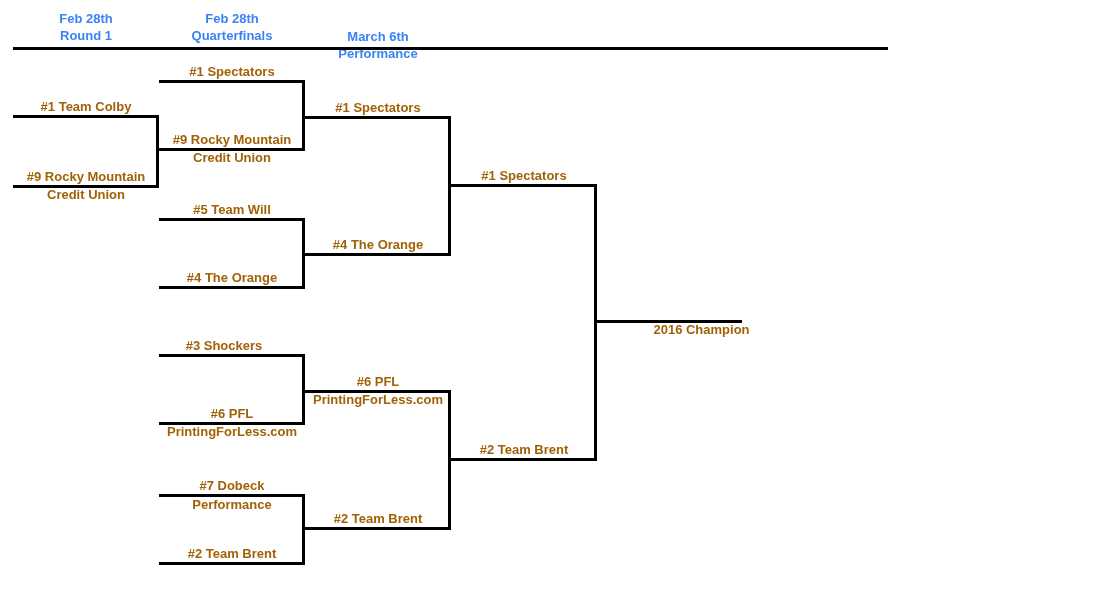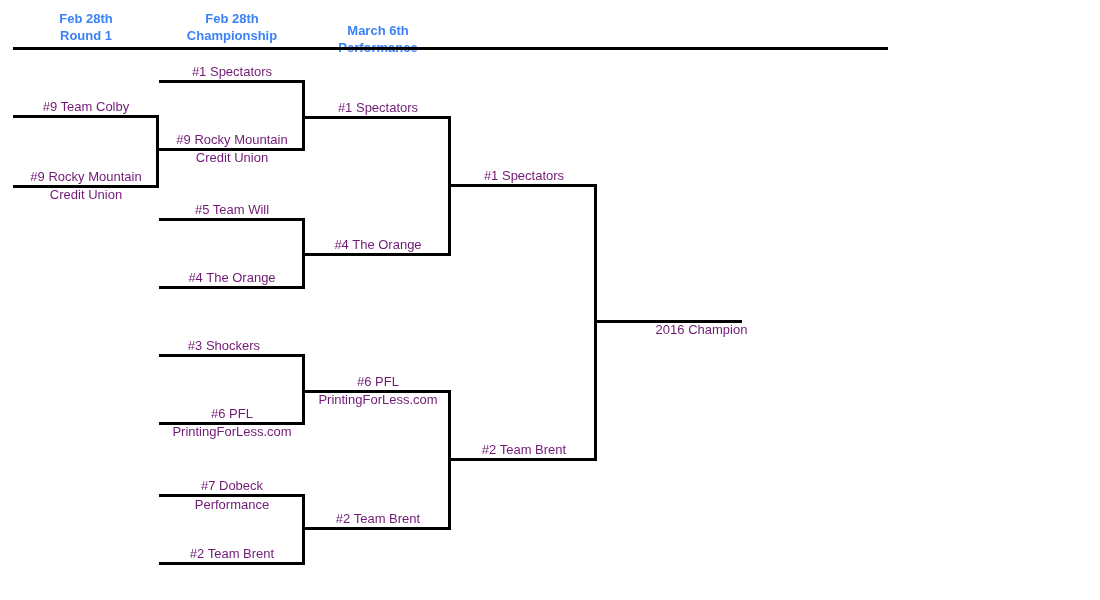--- a/index.html
+++ b/index.html
@@ -27,24 +27,24 @@
     height: 3px;
   }
   .vline {
     position: absolute;
     background: #000000;
     width: 3px;
   }
   .lbl {
     position: absolute;
     font-size: 13px;
-    font-weight: normal;
+    font-weight: bold;
     line-height: 15px;
     white-space: nowrap;
-    color: #701a75;
+    color: #a16207;
   }
   .lbl.center {
     text-align: center;
   }
   .hdr {
     position: absolute;
     font-size: 13px;
     font-weight: bold;
     line-height: 17px;
     text-align: center;
@@ -58,31 +58,31 @@
 <body>
 
 <div id="bracket-root">
 
   <div class="hdr" style="left:13px; top:10px; width:146px;">
     <span class="hdr-date">Feb 28th</span>
     <span class="hdr-round">Round 1</span>
   </div>
   <div class="hdr" style="left:159px; top:10px; width:146px;">
     <span class="hdr-date">Feb 28th</span>
-    <span class="hdr-round">Championship</span>
+    <span class="hdr-round">Quarterfinals</span>
   </div>
-  <div class="hdr" style="left:305px; top:22px; width:146px;">
+  <div class="hdr" style="left:305px; top:28px; width:146px;">
     <span class="hdr-date">March 6th</span>
     <span class="hdr-round">Performance</span>
   </div>
 
   <div class="hline" style="left:13px; top:47px; width:875px;"></div>
 
   <div class="lbl center" style="left:13px; top:99px; width:146px;">
-    <span>#9 Team Colby</span>
+    <span>#1 Team Colby</span>
   </div>
   <div class="hline" style="left:13px; top:115px; width:146px;"></div>
 
   <div class="lbl center" style="left:13px; top:169px; width:146px;">
     <span>#9 Rocky Mountain</span>
   </div>
   <div class="hline" style="left:13px; top:185px; width:146px;"></div>
   <div class="lbl center" style="left:13px; top:187px; width:146px;">
     <span>Credit Union</span>
   </div>

